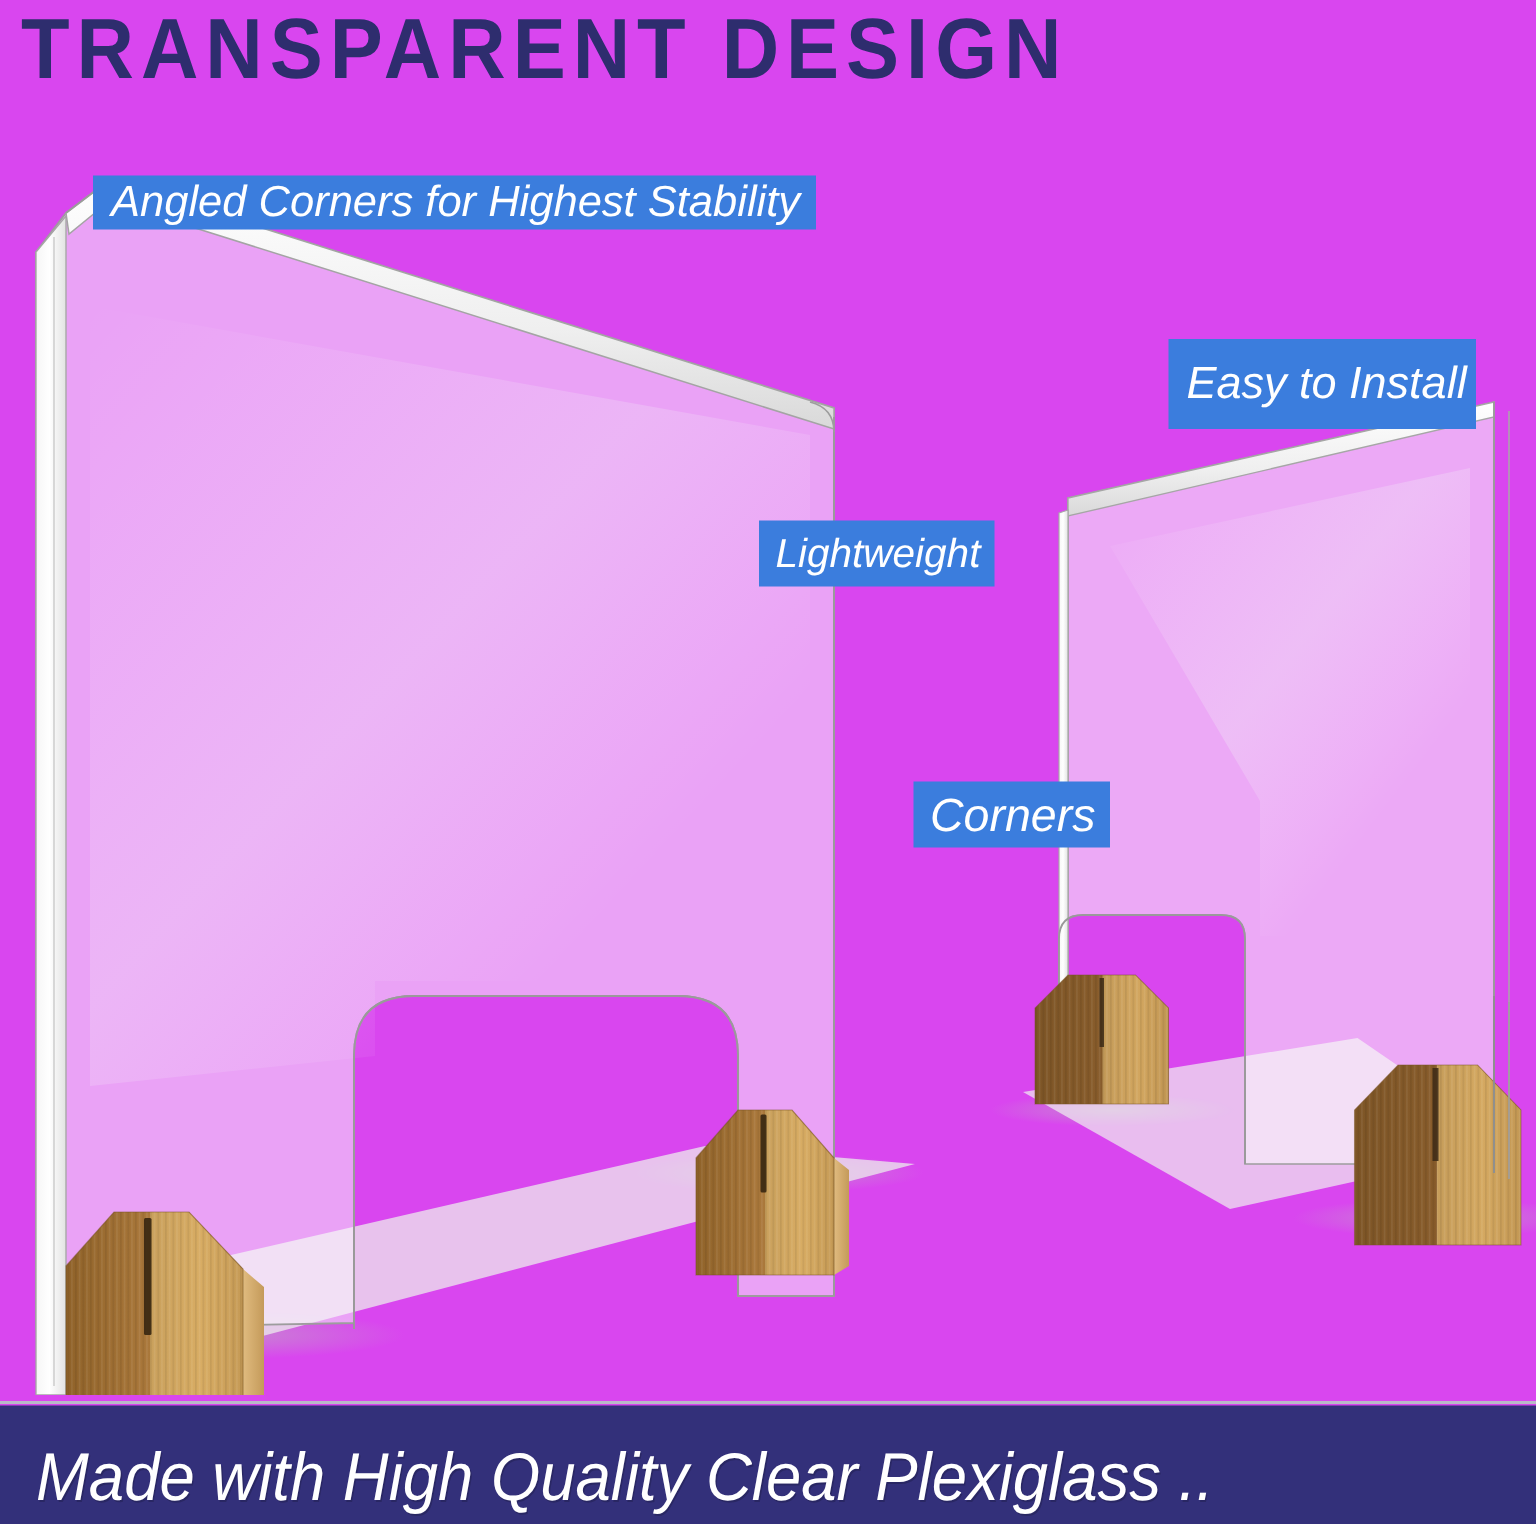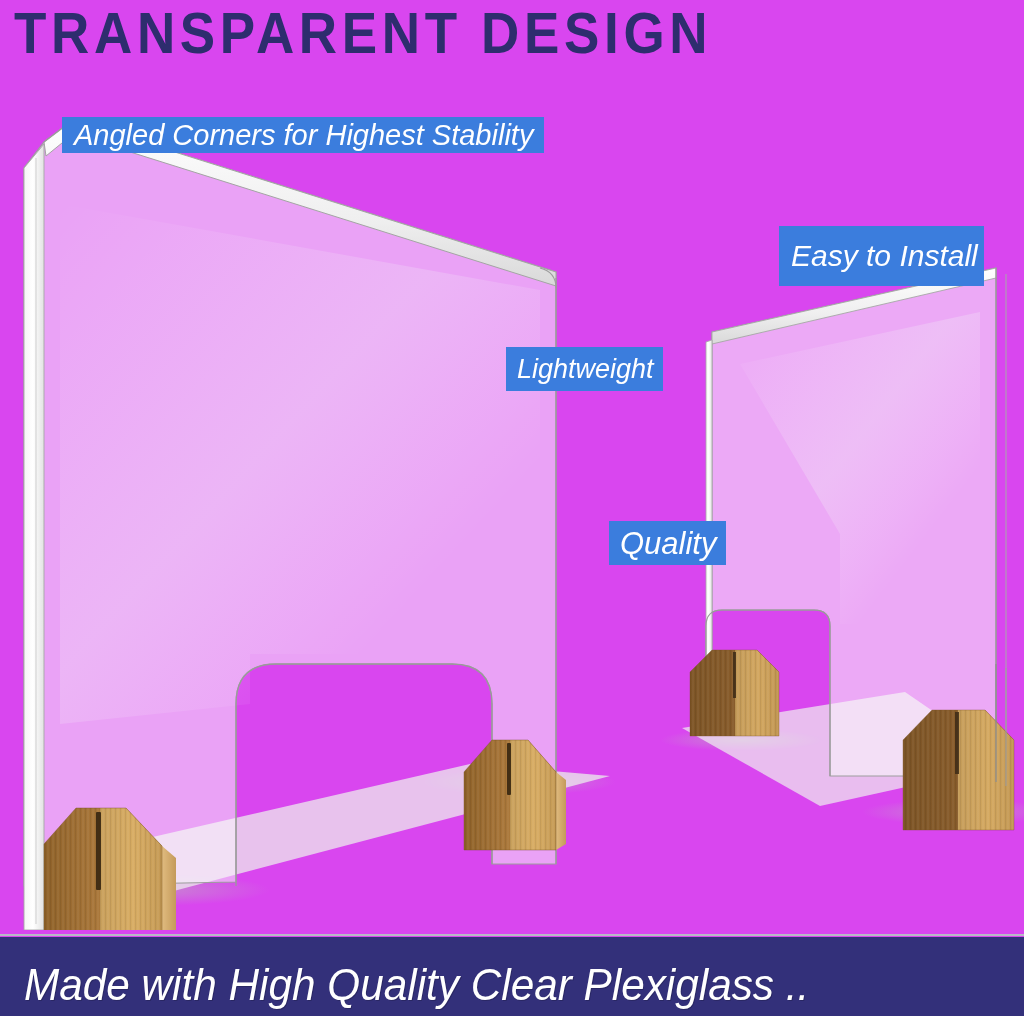--- a/index.html
+++ b/index.html
@@ -290,20 +290,20 @@
       <path d="M 464 708 L 492 676 L 528 676 L 556 708 L 556 786 L 464 786 Z" fill="none" stroke="#74501f" stroke-width="0.8" opacity="0.5"></path>
     </g>
   </svg>
 
   <div class="callout" id="callout-angled">Angled Corners for  Highest Stability</div>
 
   <div class="callout" id="callout-easy">Easy to Install</div>
 
   <div class="callout" id="callout-light">Lightweight</div>
 
-  <div class="callout" id="callout-portable">Quality</div>
+  <div class="callout" id="callout-portable">Corners</div>
 
   <div id="banner-top-rule"></div>
   <div id="banner">
     <span id="banner-text">Made with High Quality Clear Plexiglass ..</span>
   </div>
 
 </div>
 
 </body></html>

